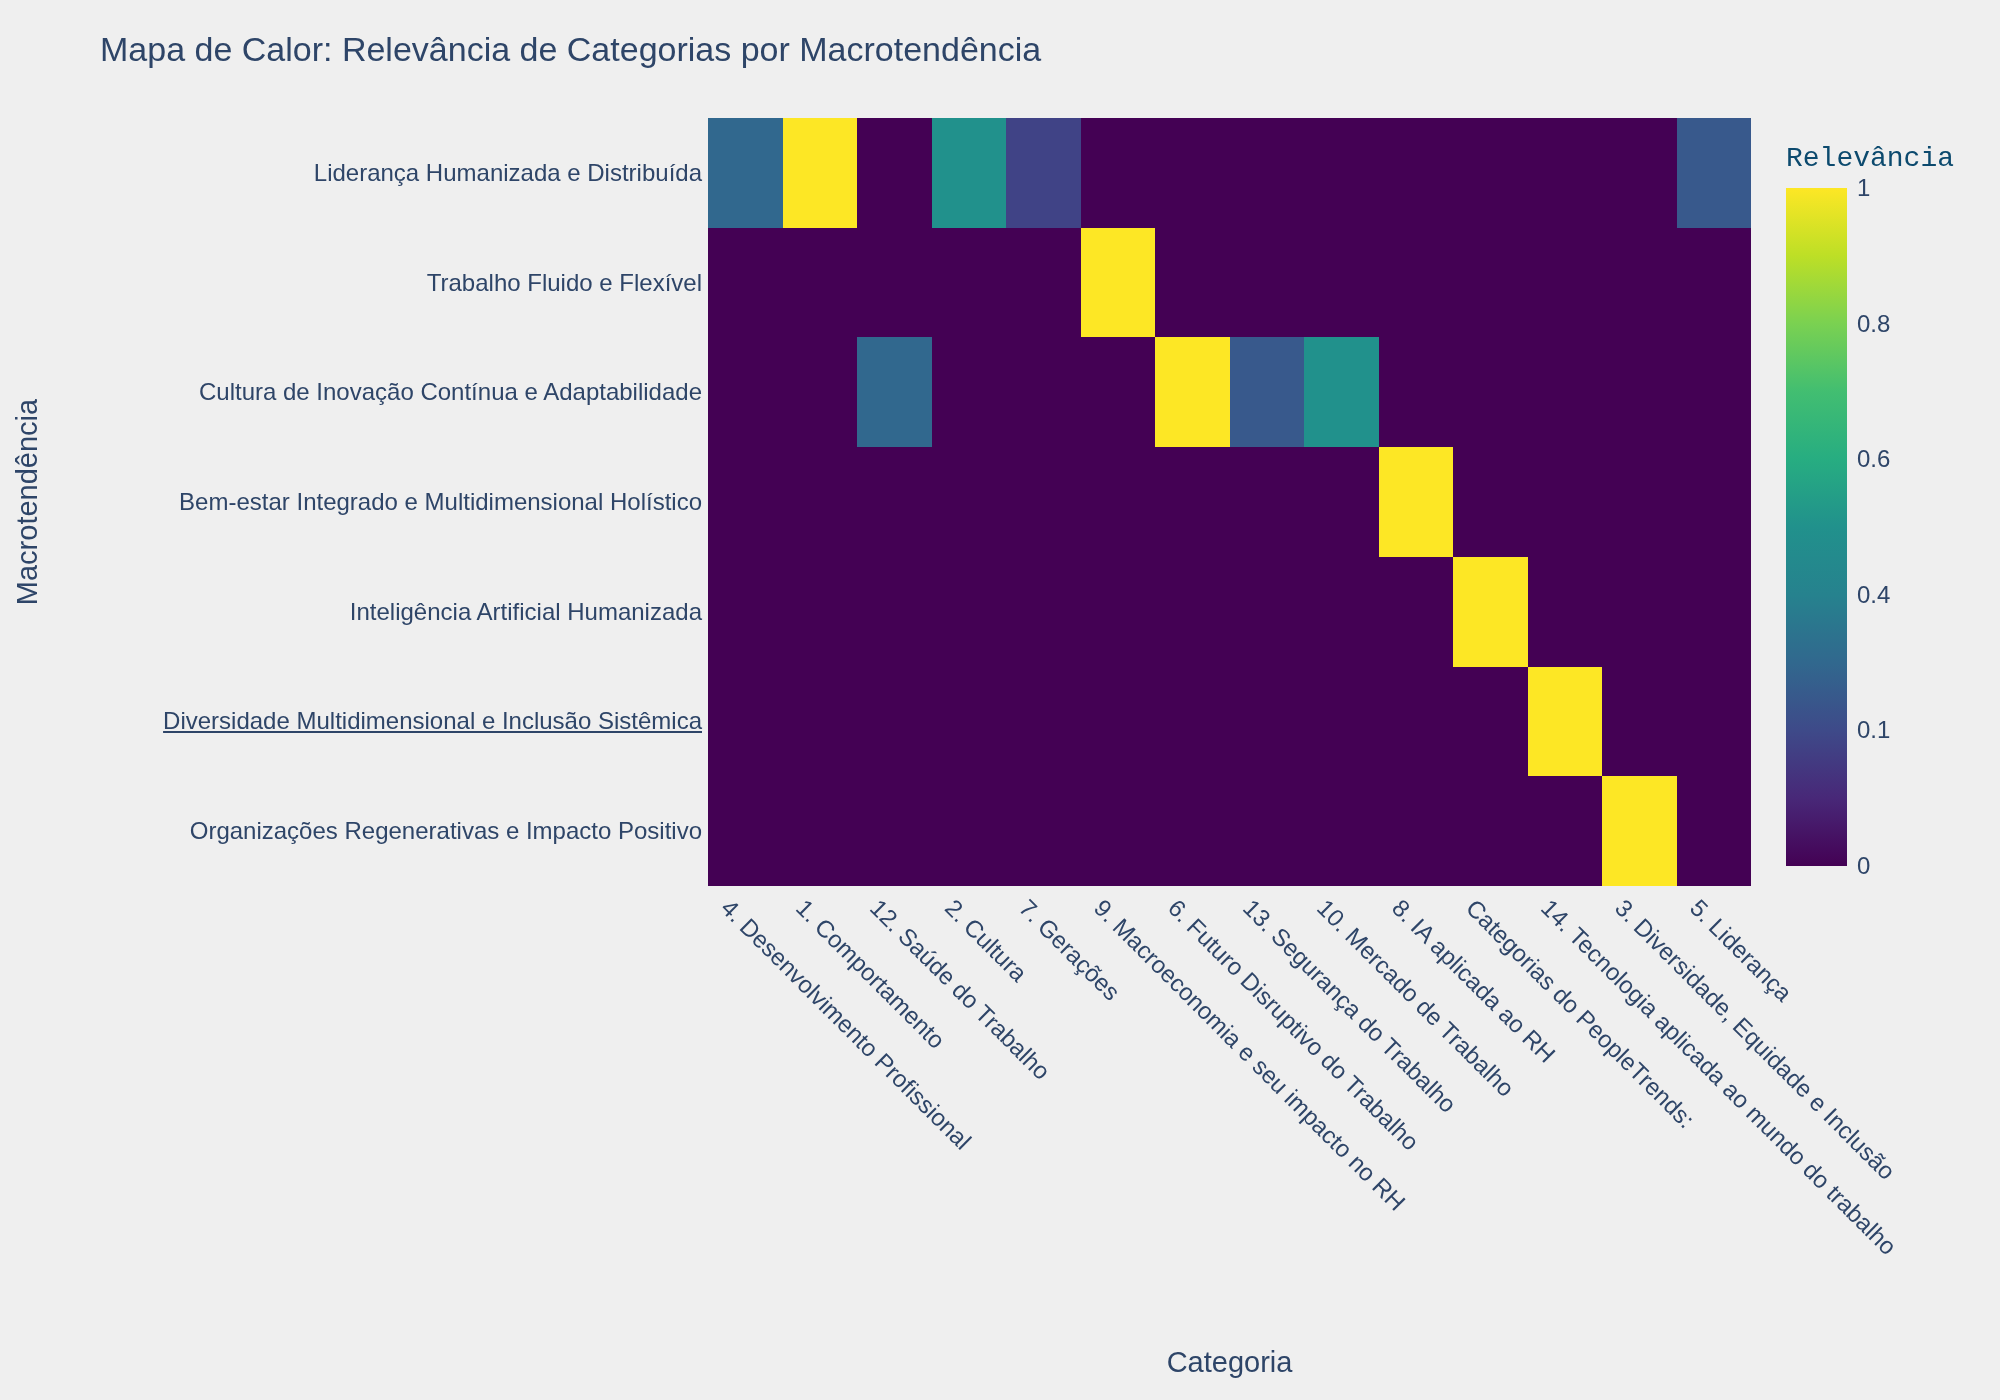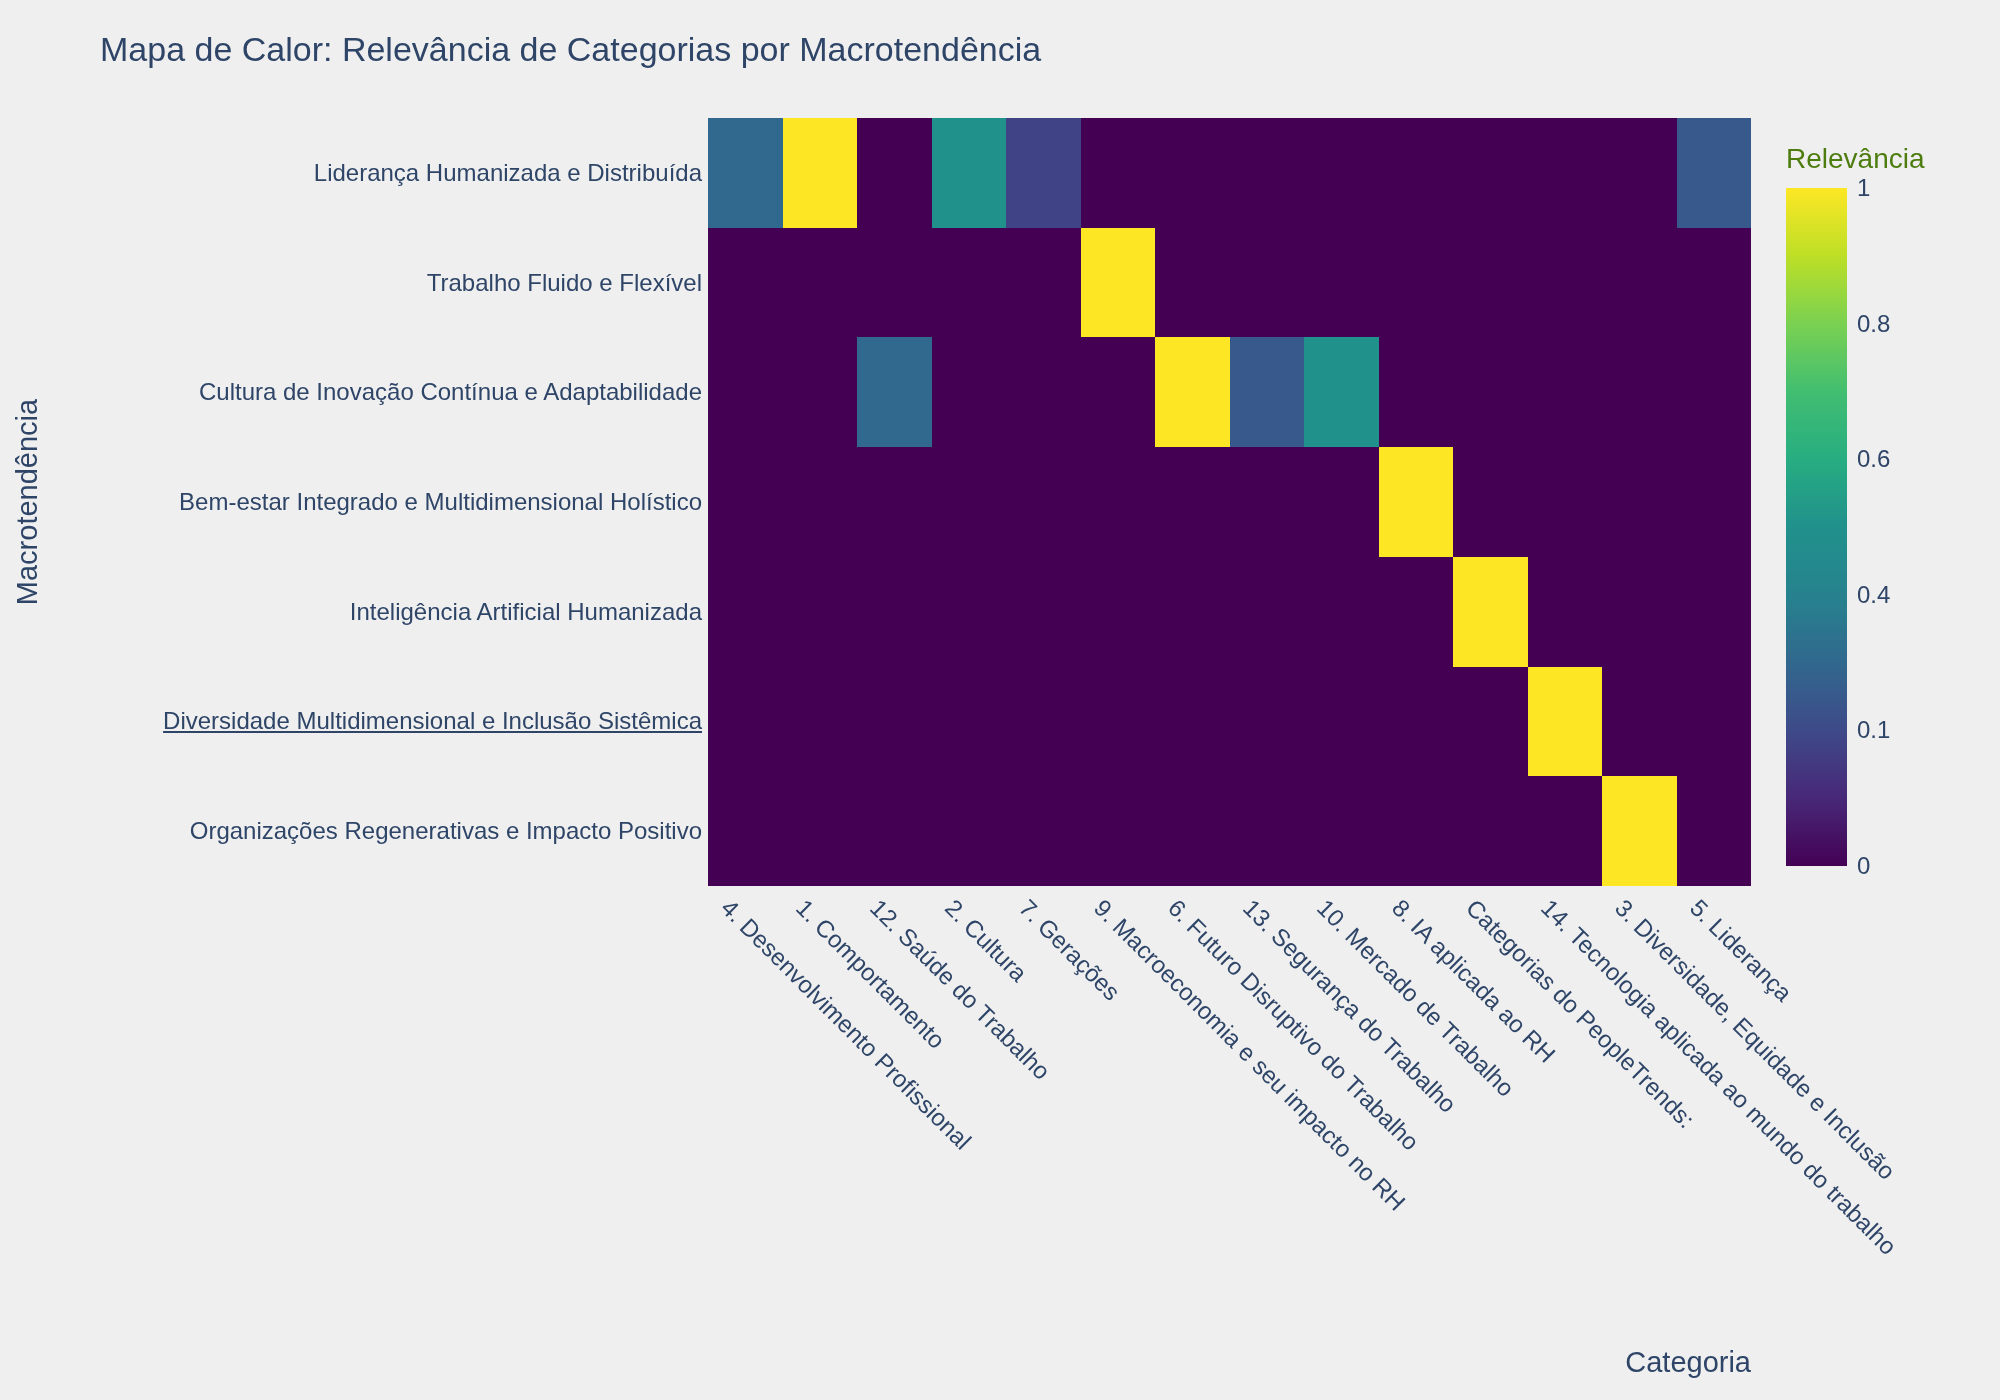--- a/index.html
+++ b/index.html
@@ -16,30 +16,30 @@
   .cell{position:absolute;}
   .ytick{
     position:absolute;left:0;width:702px;height:32px;line-height:32px;
     text-align:right;font-size:24px;color:#2e4568;white-space:nowrap;
   }
   .xtick{
     position:absolute;font-size:24px;color:#2e4568;white-space:nowrap;
     transform:rotate(45deg);transform-origin:left top;
   }
   #x-axis-title{
-    left:708px;top:1346px;width:1043px;text-align:right;
+    left:708px;top:1346px;width:1043px;text-align:center;
     font-size:29px;color:#2e4568;
   }
   #y-axis-title-wrap{left:27px;top:502px;width:0;height:0;}
   #y-axis-title{
     position:absolute;transform:translate(-50%,-50%) rotate(-90deg);
     font-size:29px;color:#2e4568;white-space:nowrap;
   }
   #colorbar-title{
-    left:1786px;top:143px;font-size:28px;color:#4d7c0f;white-space:nowrap;
+    left:1786px;top:143px;font-size:28px;color:#0c4a6e;white-space:nowrap;font-family:Liberation Mono, monospace;
   }
   #colorbar{left:1786px;top:188px;width:61px;height:678px;}
   .cbtick{
     position:absolute;left:1857px;height:28px;line-height:28px;
     font-size:24px;color:#2e4568;white-space:nowrap;
   }
 </style>
 </head>
 <body>
 

